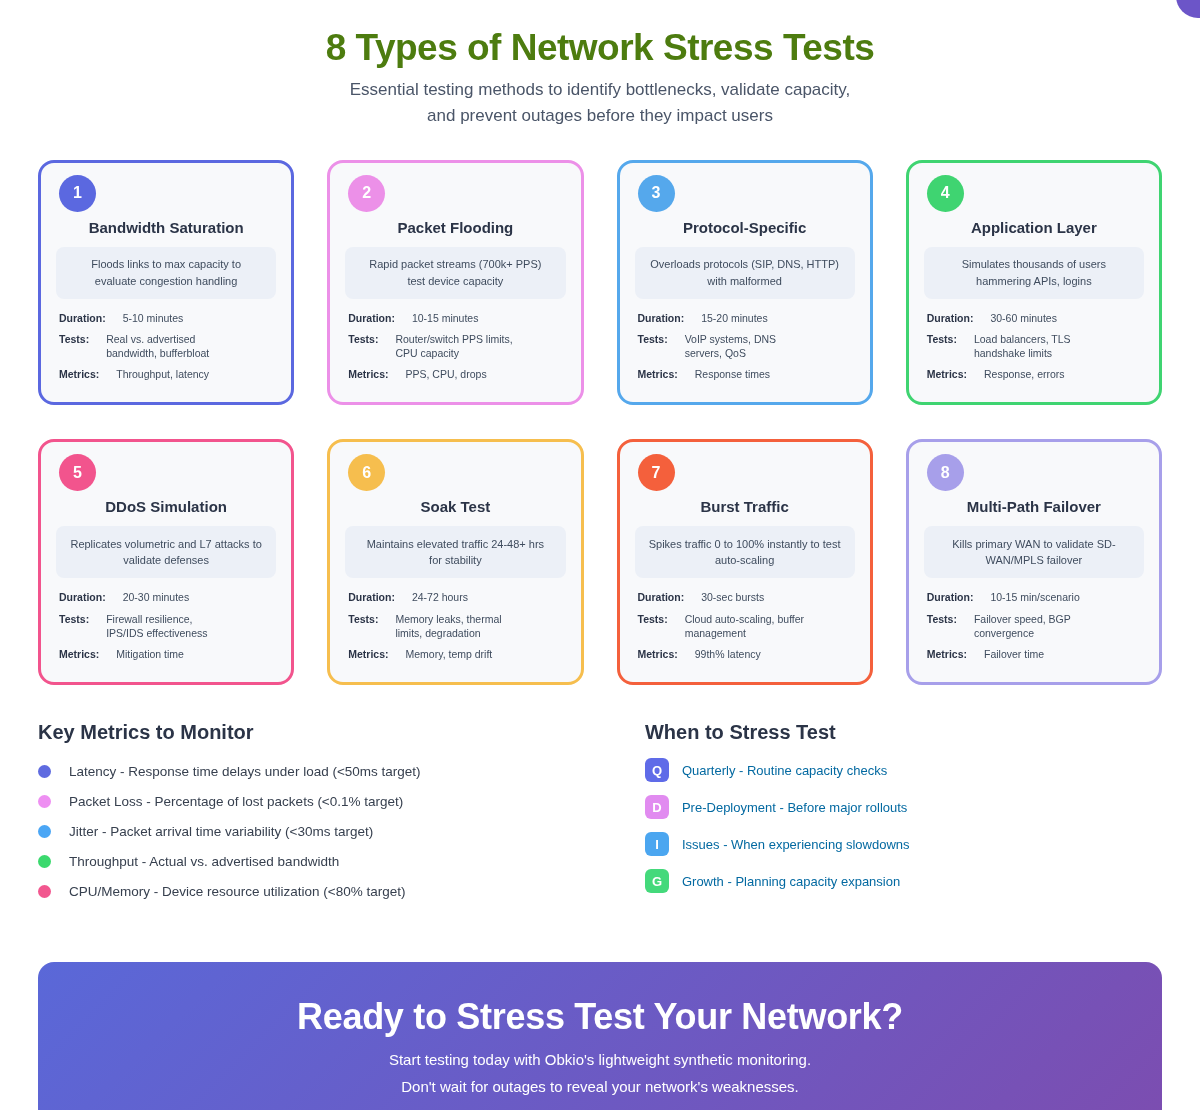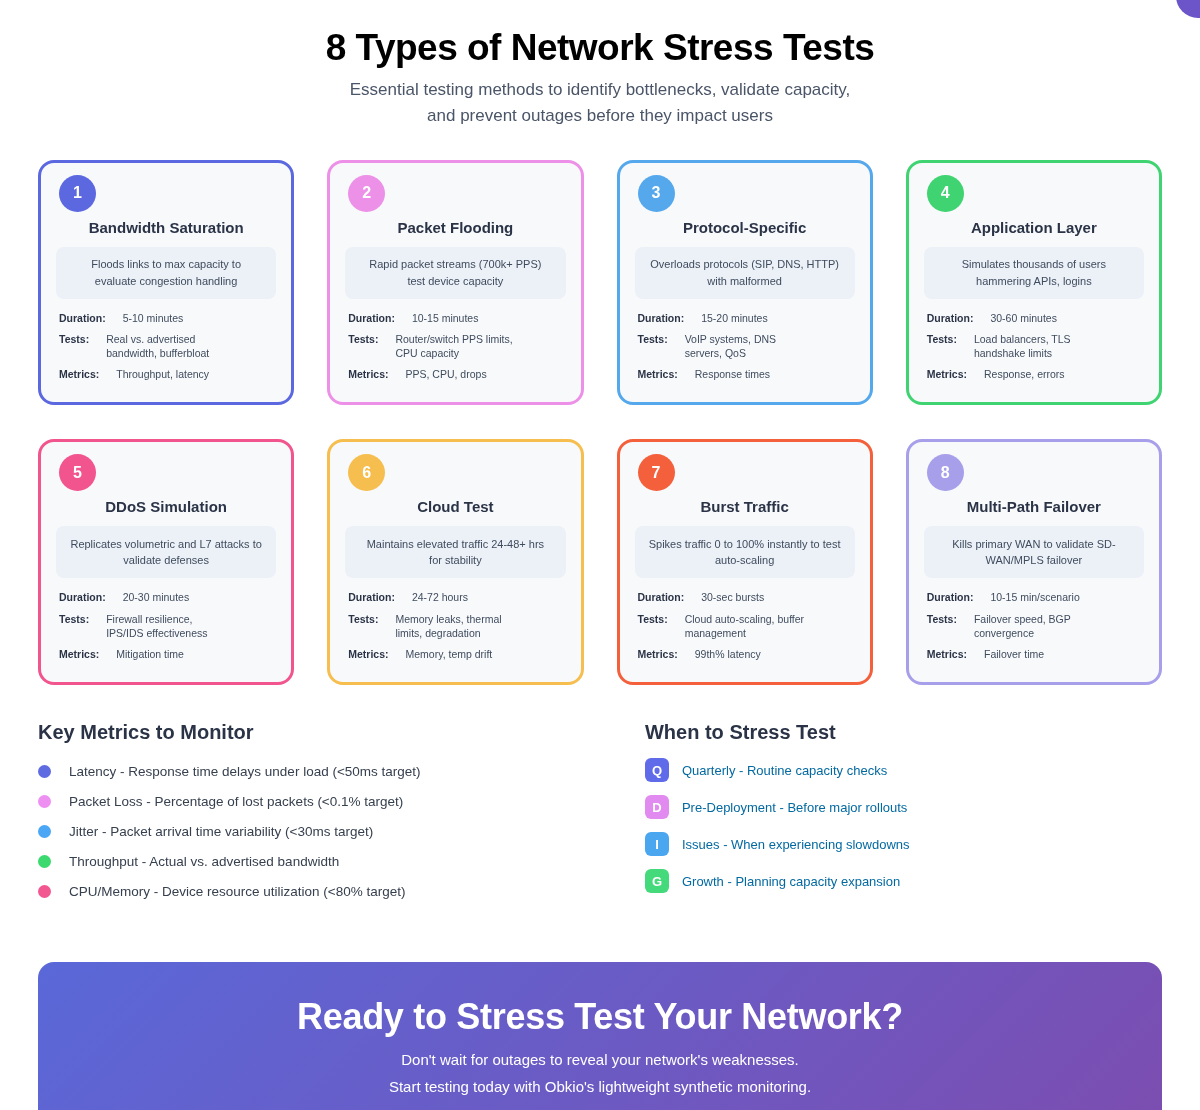--- a/index.html
+++ b/index.html
@@ -8,21 +8,21 @@
     width: 1200px; min-height: 1110px; position: relative; overflow: hidden;
     font-family: "Liberation Sans", "DejaVu Sans", sans-serif;
     color: #2b3447;
   }
   .corner-dot {
     position: absolute; top: -26px; right: -20px; width: 44px; height: 44px;
     border-radius: 50%; background: #6c55c8;
   }
   
   header { text-align: center; padding-top: 27px; }
-  .page-title { font-size: 37px; font-weight: bold; color: #000000; letter-spacing: -0.5px; }
+  .page-title { font-size: 37px; font-weight: bold; color: #4d7c0f; letter-spacing: -0.5px; }
   .page-subtitle { margin-top: 8px; font-size: 17px; line-height: 1.55; color: #4a5568; }
   
   .cards {
     margin: 30px 38px 0 38px;
     display: grid; grid-template-columns: repeat(4, 1fr);
     column-gap: 33px; row-gap: 34px;
   }
   .card {
     position: relative; background: #f8f9fb;
     border: 3px solid #ccc; border-radius: 16px;
@@ -184,21 +184,21 @@
         </div>
       <div class="detail">
           <span class="dl">Metrics:</span>
           <span class="dv">Mitigation time</span>
         </div>
     </div>
   </article>
 
   <article class="card" style="border-color: rgb(246, 190, 78);">
     <div class="badge" style="background: rgb(246, 190, 78);">6</div>
-    <h3 class="card-title">Cloud Test</h3>
+    <h3 class="card-title">Soak Test</h3>
     <div class="desc">Maintains elevated traffic 24-48+ hrs for stability</div>
     <div class="details">
       <div class="detail">
           <span class="dl">Duration:</span>
           <span class="dv">24-72 hours</span>
         </div>
       <div class="detail">
           <span class="dl">Tests:</span>
           <span class="dv dv-tests">Memory leaks, thermal limits, degradation</span>
         </div>
@@ -295,16 +295,16 @@
       <li class="when-item">
           <span class="letter-badge" style="background: rgb(68, 217, 123);">G</span>
           <span class="when-text">Growth - Planning capacity expansion</span>
         </li>
     </ul>
   </div>
 </section>
 
 <section class="cta" style="background: linear-gradient(135deg, rgb(90, 104, 216) 0%, rgb(124, 77, 176) 100%);">
   <h2 class="cta-title">Ready to Stress Test Your Network?</h2>
+  <p class="cta-line">Start testing today with Obkio's lightweight synthetic monitoring.</p>
   <p class="cta-line">Don't wait for outages to reveal your network's weaknesses.</p>
-  <p class="cta-line">Start testing today with Obkio's lightweight synthetic monitoring.</p>
 
 </section>
 
 </body></html>

